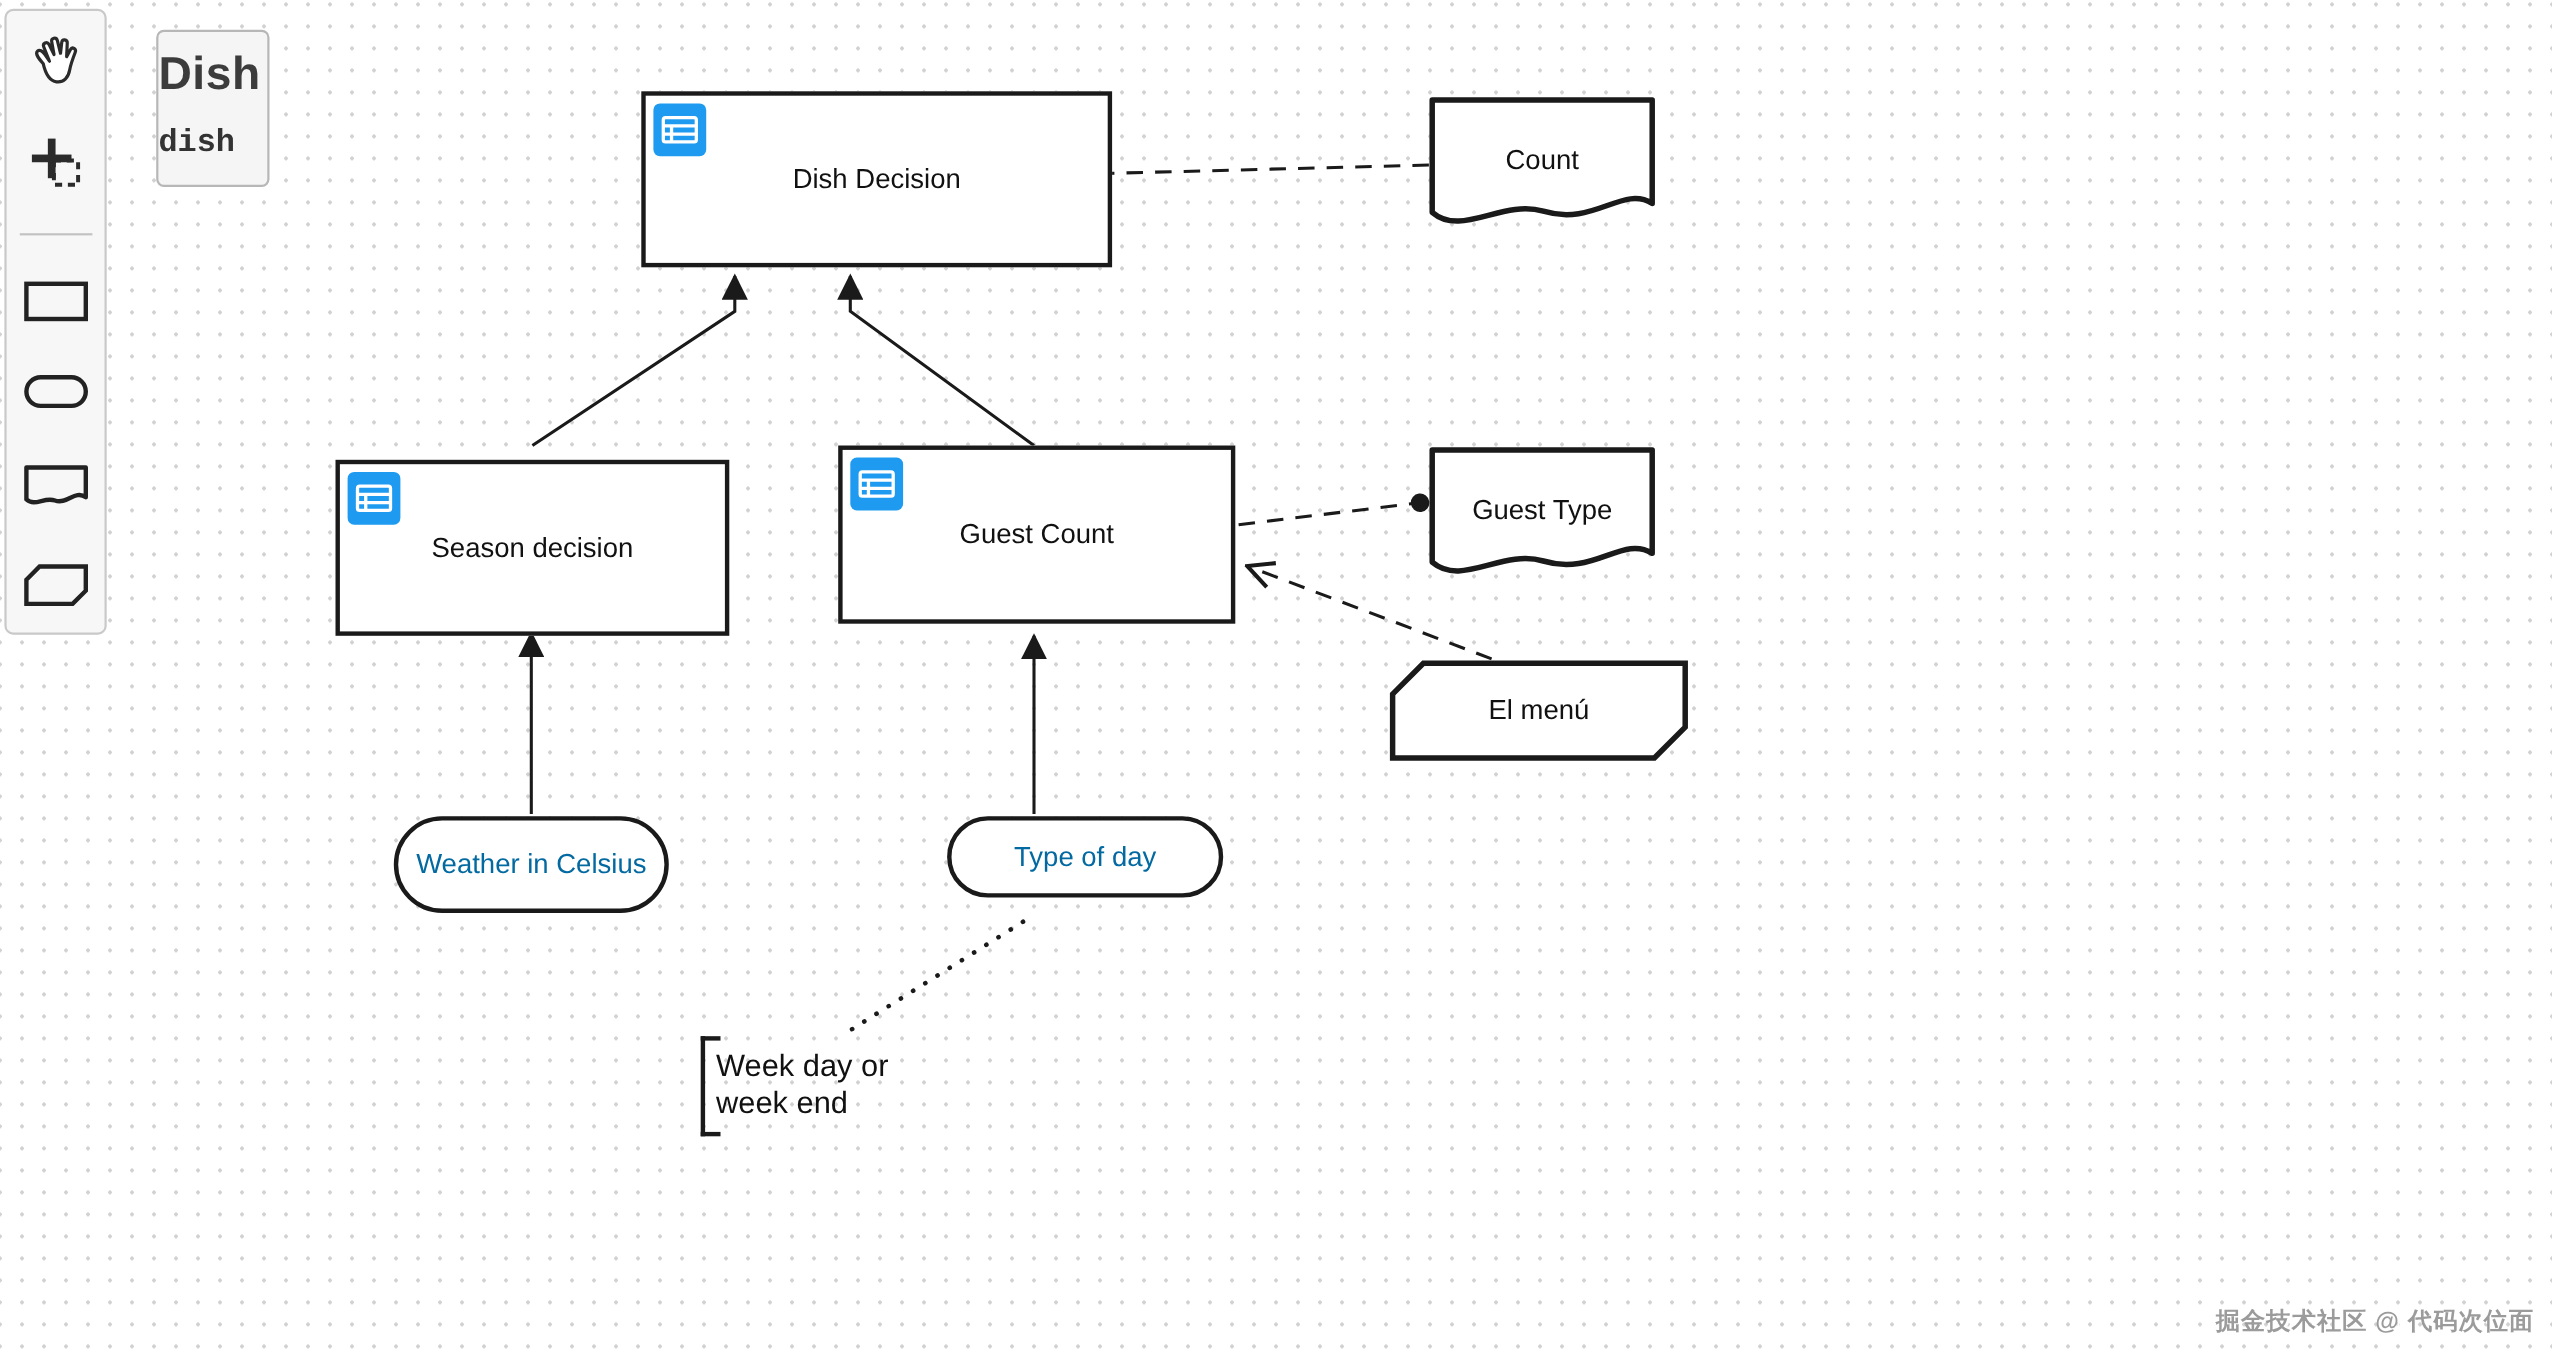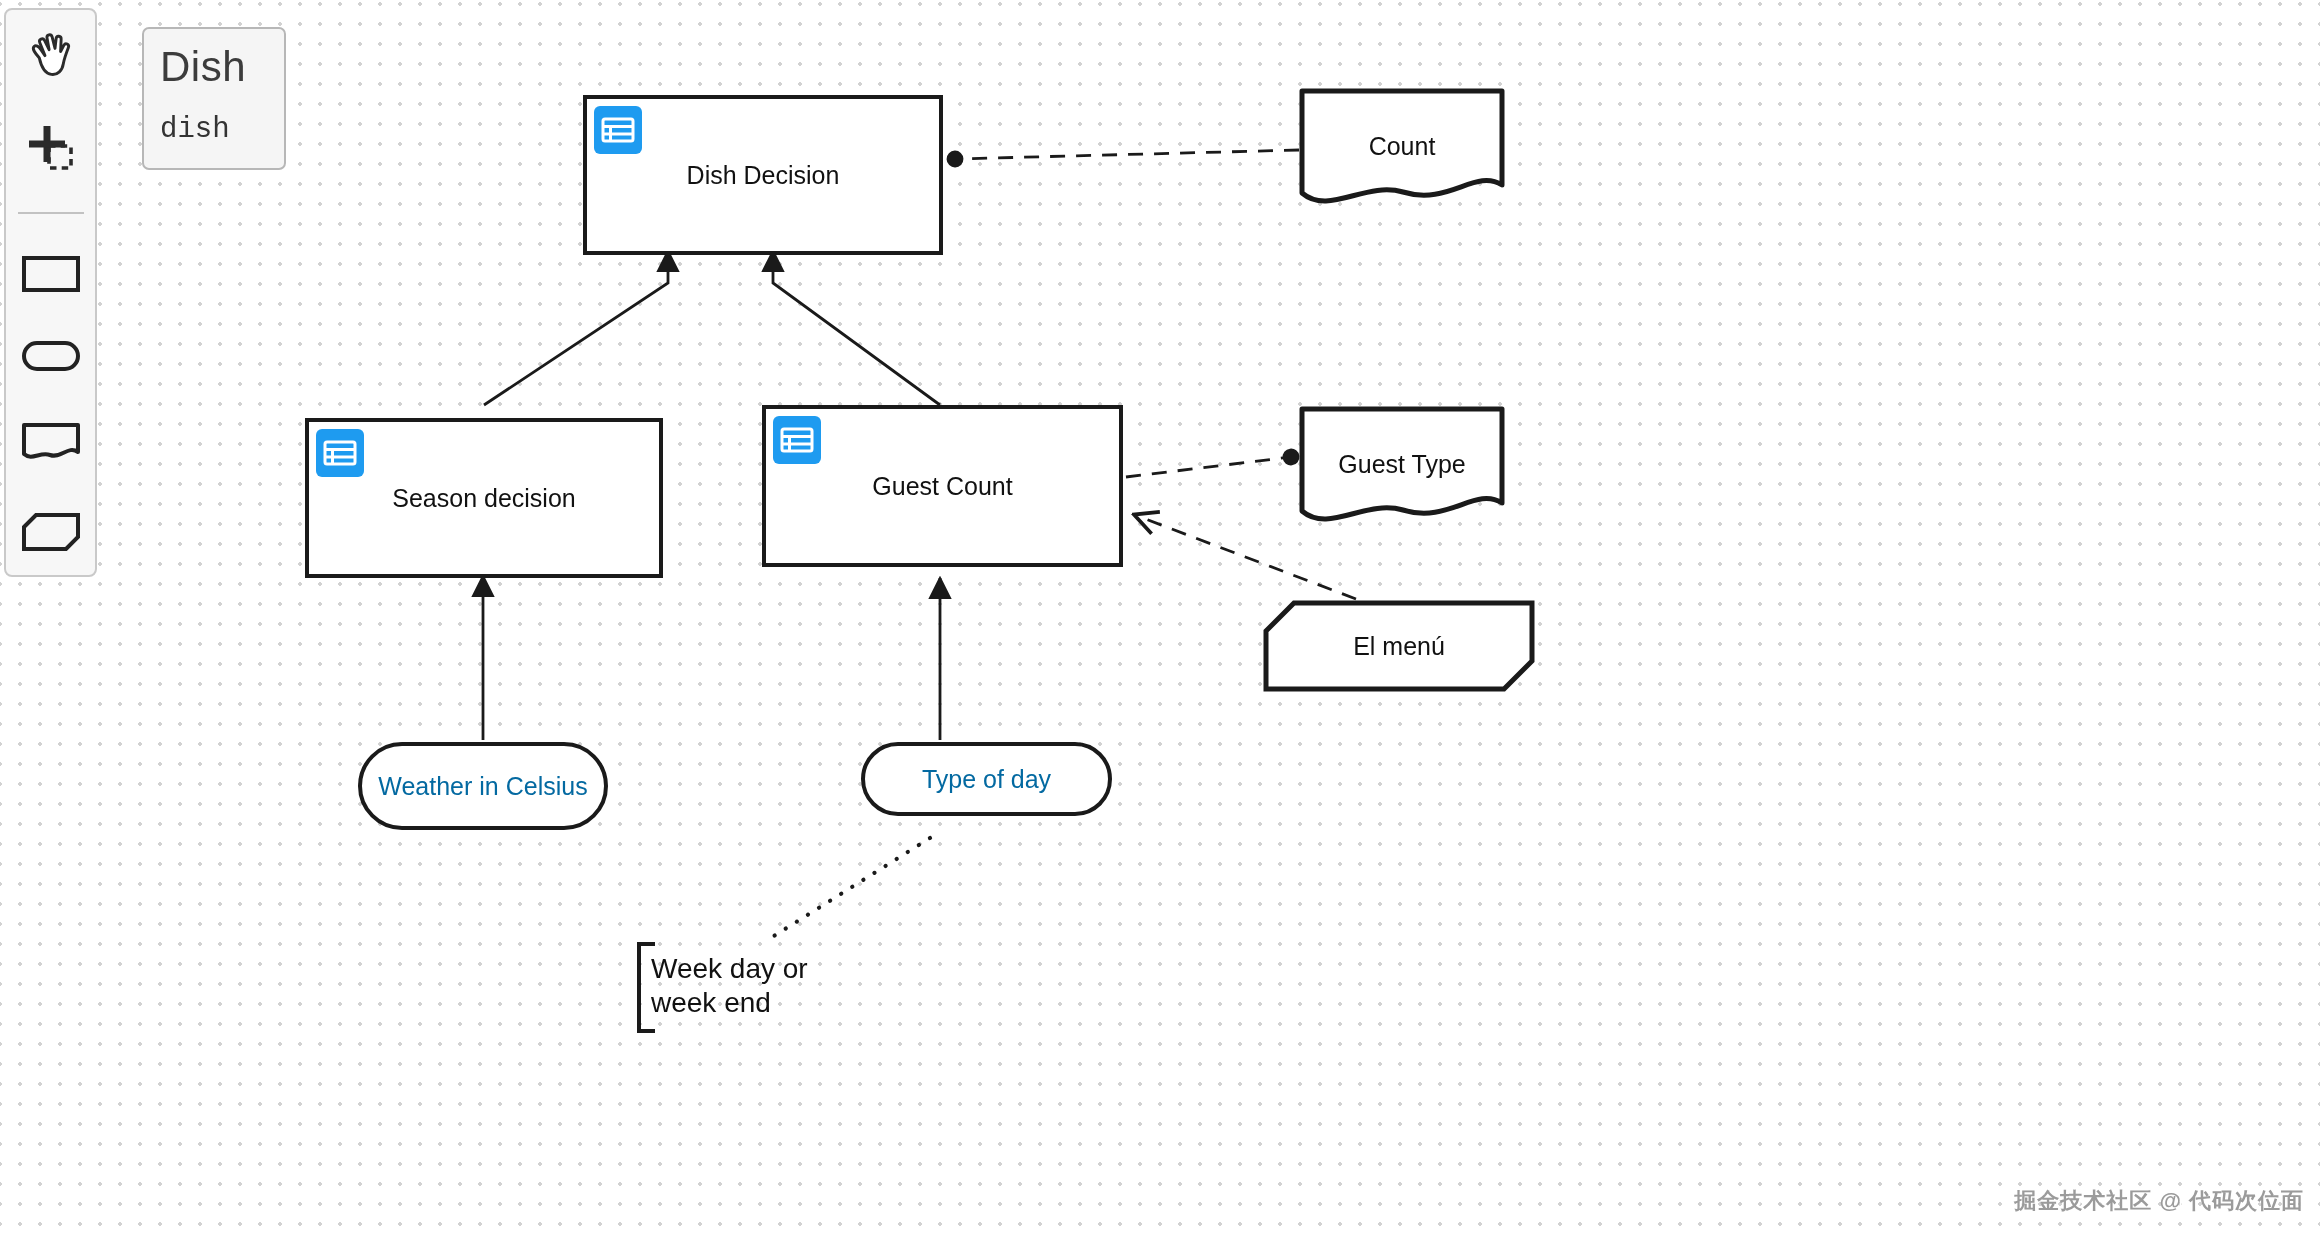--- a/index.html
+++ b/index.html
@@ -20,23 +20,23 @@
     position:absolute;left:4px;top:8px;width:93px;height:569px;
     background:#f7f7f7;border:2px solid #c9c9c9;border-radius:8px;
     box-sizing:border-box;
     display:flex;flex-direction:column;align-items:center;
   }
   .tool{width:72px;display:flex;align-items:center;justify-content:center;cursor:pointer;}
   .tool svg{display:block;}
   .tb-divider{width:66px;height:0;border-top:2px solid #c2c2c2;margin:18px 0 20px 0;}
   
   .overview{
-    position:absolute;left:142px;top:27px;width:144px;height:143px;
+    position:absolute;left:142px;top:27px;width:103px;height:143px;
     background:#f5f5f5;border:2px solid #b7b7b7;border-radius:7px;
-    box-sizing:border-box;padding:14px 0 0 16px;
+    box-sizing:border-box;padding:14px 0 0 0;font-weight:bold;
   }
   .overview .title{font-size:42px;color:#3c3c3c;letter-spacing:0.5px;}
   .overview .subtitle{font-family:"Liberation Mono","DejaVu Sans Mono",monospace;font-size:29px;color:#333;margin-top:22px;}
   
   .node-label{
     position:absolute;inset:0;display:flex;align-items:center;justify-content:center;
     font-size:25px;color:#111;text-align:center;pointer-events:none;
   }
   .decision{
     position:absolute;background:#fff;border:4px solid #1a1a1a;box-sizing:border-box;
@@ -92,21 +92,21 @@
     <path d="M484,405 L668,283 L668,251" fill="none" stroke="#1a1a1a" stroke-width="2.8" marker-end="url(#mTri)"></path>
     <path d="M940,405 L773,283 L773,251" fill="none" stroke="#1a1a1a" stroke-width="2.8" marker-end="url(#mTri)"></path>
     <path d="M483,740 L483,576" fill="none" stroke="#1a1a1a" stroke-width="2.8" marker-end="url(#mTri)"></path>
     <path d="M940,740 L940,578" fill="none" stroke="#1a1a1a" stroke-width="2.8" marker-end="url(#mTri)"></path>
     <path d="M1299,150 L955,159" fill="none" stroke="#1a1a1a" stroke-width="2.8" stroke-dasharray="15 11" marker-end="url(#mDot)"></path>
     <path d="M1126,477 L1291,457" fill="none" stroke="#1a1a1a" stroke-width="2.8" stroke-dasharray="15 11" marker-end="url(#mDot)"></path>
     <path d="M1356,599 L1135,515" fill="none" stroke="#1a1a1a" stroke-width="2.8" stroke-dasharray="15 11" marker-end="url(#mOpen)"></path>
     <path d="M930,838 L766,941" fill="none" stroke="#1a1a1a" stroke-width="4.2" stroke-dasharray="0.1 13" stroke-linecap="round"></path>
   </svg>
 
-  <div class="decision" style="left:583px;top:83px;width:360px;height:160px;margin-top:12px;">
+  <div class="decision" style="left:583px;top:83px;width:428px;height:160px;">
     <span class="badge">
       <svg width="48" height="48" viewBox="0 0 48 48">
         <rect x="9" y="13" width="30" height="22" rx="2" fill="none" stroke="#fff" stroke-width="3"></rect>
         <line x1="9" y1="20.5" x2="39" y2="20.5" stroke="#fff" stroke-width="3"></line>
         <line x1="9" y1="28" x2="39" y2="28" stroke="#fff" stroke-width="3"></line>
         <line x1="16.5" y1="20.5" x2="16.5" y2="35" stroke="#fff" stroke-width="3"></line>
       </svg>
     </span>
     <div class="node-label">Dish Decision</div>
   </div>

